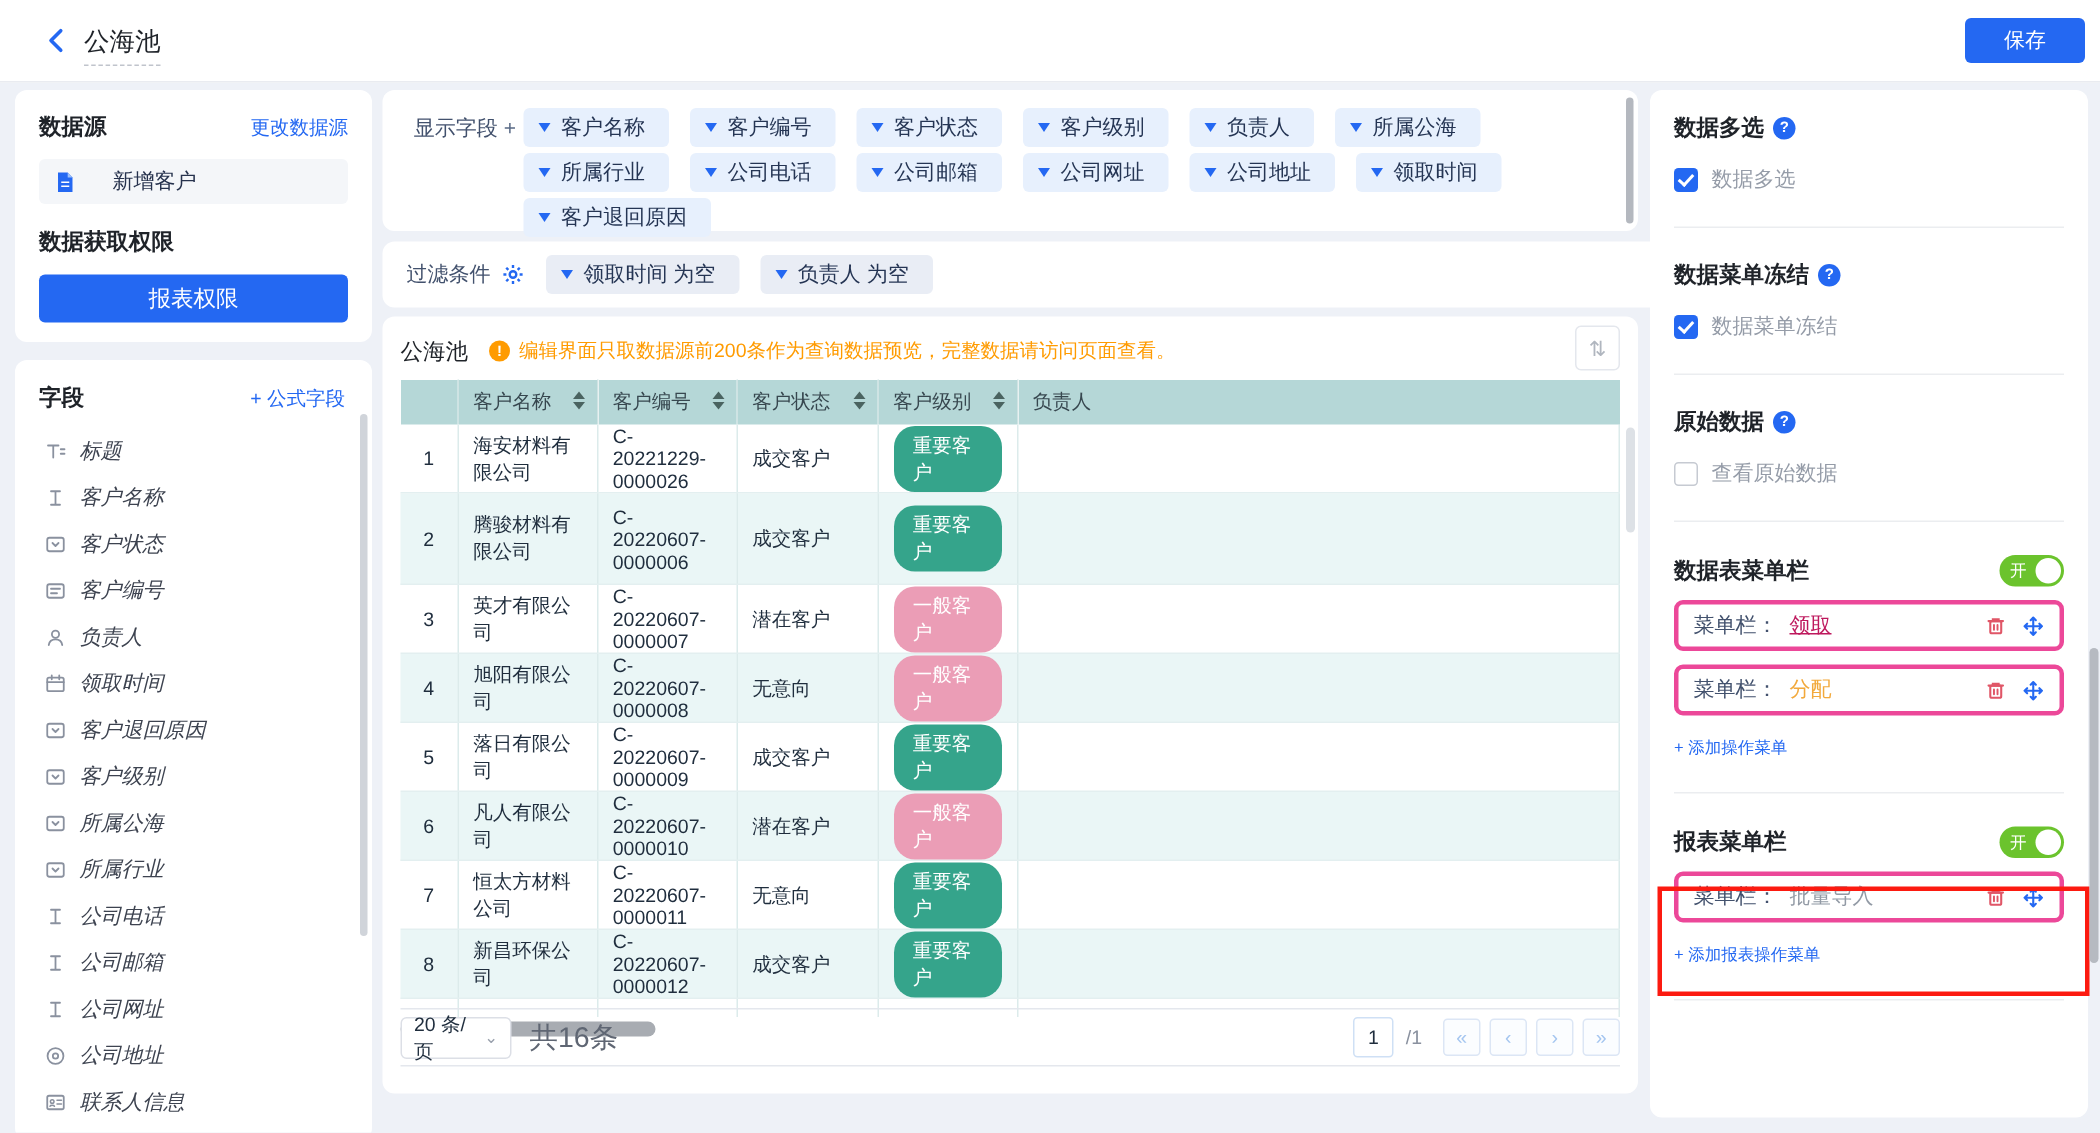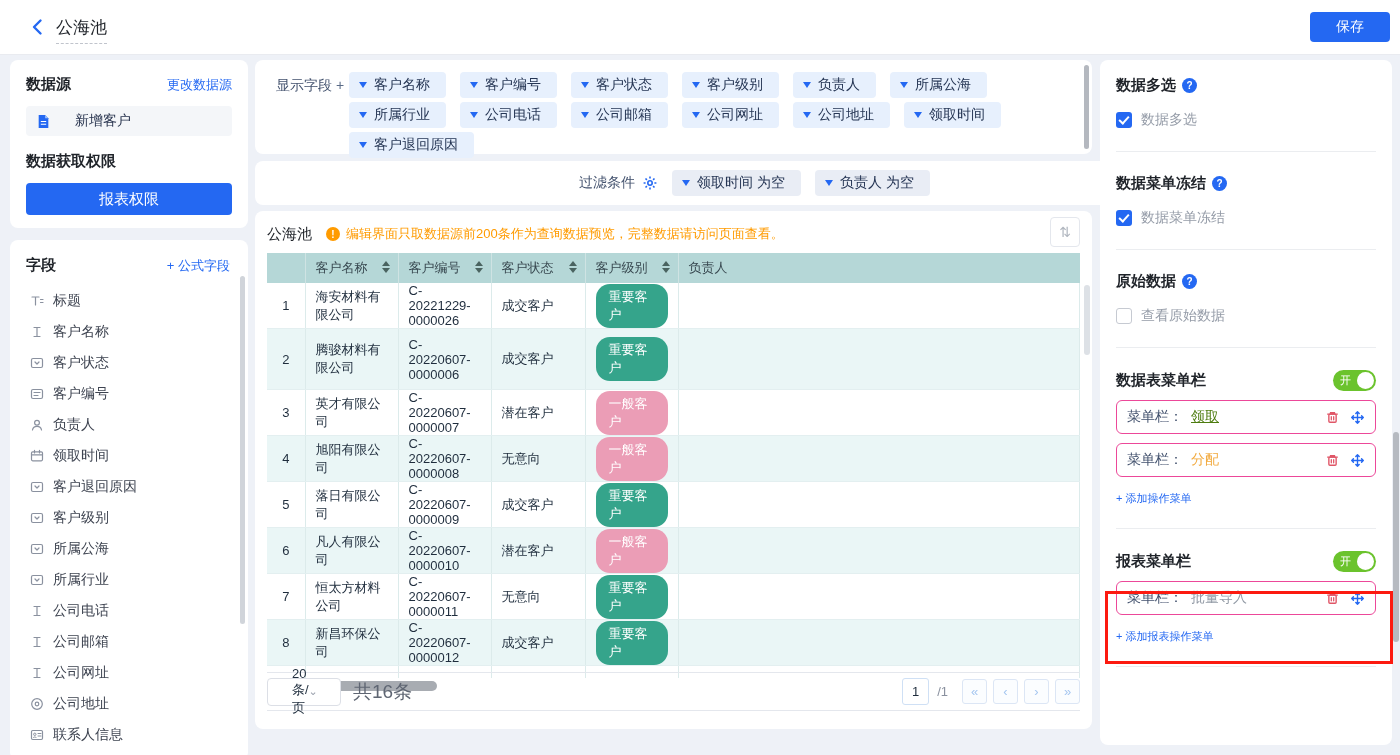--- a/index.html
+++ b/index.html
@@ -19,38 +19,38 @@
   .ds-card { padding:15px 16px; height:168px; }
   .card-head { display:flex; align-items:center; justify-content:space-between; }
   .sec-title { font-size:15px; font-weight:bold; color:#1f2329; }
   .link { font-size:13px; color:#2468f2; cursor:pointer; text-decoration:none; }
   .ds-item { margin-top:12px; background:#f4f6f9; border-radius:4px; height:30px; display:flex; align-items:center; gap:24px; padding:0 10px; cursor:pointer; }
   .ds-item span { color:#26324d; }
   .perm-title { margin-top:16px; font-size:15px; font-weight:bold; color:#1f2329; }
   .perm-btn { margin-top:12px; width:100%; height:32px; background:#2468f2; color:#fff; border:none; border-radius:4px; font-size:15px; cursor:pointer; }
 
   .fields-card { margin-top:12px; height:520px; padding:16px 12px 10px 16px; position:relative; }
-  .field-list { margin-top:10px; }
+  .field-list { margin-top:10px;font-style:italic; }
   .field-item { height:31px; display:flex; align-items:center; gap:9px; padding-left:4px; cursor:grab; }
   .field-item svg { flex:0 0 14px; }
   .field-item span.lbl { color:#3d4350; font-size:14px; }
   .v-thumb { position:absolute; background:#d0d4da; border-radius:3px; }
 
   
   .mid-col { position:absolute; left:255px; top:60px; width:837px; }
   .disp-card { position:absolute; top:0; left:0; width:837px; height:94px; padding:12px 22px 10px 16px; display:flex; }
   .disp-label { flex:0 0 78px; padding-top:5px; color:#42516d;text-align:center; }
   .disp-label .plus { color:#5a6b87; margin-left:4px; cursor:pointer; }
   .chip-wrap { display:flex; flex-wrap:wrap; gap:4px 14px; align-content:flex-start; }
   .chip { display:inline-flex; align-items:center; gap:7px; background:#e7f0fd; border-radius:4px; padding:5px 16px 5px 10px; cursor:pointer; height:26px; }
   .chip .caret { width:0; height:0; border-left:4.5px solid transparent; border-right:4.5px solid transparent; border-top:6px solid #2468f2; }
   .chip .txt { color:#253554; font-size:14px; }
   .chip.gray { background:#e9edf5; }
 
-  .filter-card { position:absolute; top:101px; left:0; width:999px; height:44px; padding:9px 16px; display:flex; align-items:center; gap:14px;justify-content:center; }
+  .filter-card { position:absolute; top:101px; left:0; width:999px; height:44px; padding:9px 16px; display:flex; align-items:center; gap:14px; }
   .filter-label { color:#42516d; display:flex; align-items:center; gap:7px; }
 
   .table-card { position:absolute; top:151px; left:0; width:837px; height:518px; padding:0 12px; }
   .table-titlebar { height:42px; display:flex; align-items:center; gap:14px; padding-top:4px; position:relative; }
   .tbl-name { font-size:15px; color:#1f2329; }
   .warn { display:flex; align-items:center; gap:6px; color:#ff9b00; font-size:13px; }
   .warn-ic { width:14px; height:14px; border-radius:50%; background:#ff9b00; color:#fff; font-size:10px; font-weight:bold; display:flex; align-items:center; justify-content:center; }
   .sort-btn { position:absolute; right:0; top:6px; width:30px; height:30px; border:1px solid #e4e7ed; border-radius:4px; background:#fff; color:#b0b6bf; font-size:14px; display:flex; align-items:center; justify-content:center; cursor:pointer; }
 
   table.grid { border-collapse:collapse; width:813px; table-layout:fixed; }
@@ -63,21 +63,21 @@
   .grid tr.even td { background:#eaf6f6; }
   .grid tr.tall td { height:61px; }
   .grid td.idx { text-align:center; padding:0; }
   .badge { display:inline-block; padding:4px 13px; border-radius:14px; color:#fff; font-size:13px; }
   .grid tr.stub td { height:12px; border-bottom:none; }
   .h-scroll { margin-top:3px; height:10px; position:relative; }
   .h-scroll .thumb { position:absolute; left:0; top:0; width:170px; height:10px; background:#a8acb2; border-radius:5px; cursor:grab; }
   .tbl-vthumb { position:absolute; right:2px; top:74px; width:6px; height:70px; background:#dde1e6; border-radius:3px; }
 
   .pager { position:absolute; left:12px; right:12px; top:461px; height:39px; border-top:1px solid #e4e7ed; border-bottom:1px solid #e4e7ed; display:flex; align-items:center; gap:12px; }
-  .size-select { width:74px; height:28px; border:1px solid #dcdfe6; border-radius:4px; display:flex; align-items:center; justify-content:space-between; padding:0 24px; font-size:13px; color:#1f2d3d; cursor:pointer; background:#fff; }
+  .size-select { width:74px; height:28px; border:1px solid #dcdfe6; border-radius:4px; display:flex; align-items:center; justify-content:space-between; padding:0 8px; font-size:13px; color:#1f2d3d; cursor:pointer; background:#fff; }
   .size-select .chev { color:#9aa1ad; font-size:11px; }
   .total { font-size:19px; color:#5f6673; }
   .pager-right { margin-left:auto; display:flex; align-items:center; gap:8px; }
   .page-box { width:27px; height:27px; border:1px solid #cfe0f5; border-radius:3px; display:flex; align-items:center; justify-content:center; font-size:13px; background:#fff; }
   .page-suffix { color:#8a919f; font-size:13px; }
   .nav-group { display:flex; gap:6px; margin-left:6px; }
   .nav-btn { width:25px; height:25px; border:1px solid #dce6f5; border-radius:3px; background:#fbfdff; color:#a5c6f0; font-size:13px; display:flex; align-items:center; justify-content:center; cursor:pointer; }
 
   
   .right-col { position:absolute; left:1100px; top:60px; width:292px; }
@@ -93,21 +93,21 @@
   .divider { height:1px; background:#ebedf0; margin:22px 0; }
   .row-between { display:flex; align-items:center; justify-content:space-between; }
   .toggle { width:43px; height:21px; border-radius:11px; position:relative; cursor:pointer; color:#fff; font-size:11px; }
   .toggle.on { background:#6bc32d; }
   .toggle.on .t-txt { position:absolute; left:7px; top:3px; }
   .toggle.on .knob { position:absolute; right:2px; top:2px; width:17px; height:17px; background:#fff; border-radius:50%; }
   .toggle.off { background:#ccd0d6; }
   .toggle.off .t-txt { position:absolute; right:7px; top:3px; }
   .toggle.off .knob { position:absolute; left:2px; top:2px; width:17px; height:17px; background:#fff; border-radius:50%; }
   .sub-row { margin-top:14px; display:flex; align-items:center; justify-content:space-between; color:#3d4350; }
-  .menu-box { margin-top:9px; height:34px; border:1px solid #ec4899; border-radius:6px; display:flex; align-items:center; padding:0 10px; gap:8px; }
+  .menu-box { margin-top:9px; height:34px; border:3px solid #ec4899; border-radius:6px; display:flex; align-items:center; padding:0 10px; gap:8px; }
   .menu-box .pfx { color:#42516d; }
   .menu-box .icons { margin-left:auto; display:flex; gap:10px; align-items:center; }
   .add-link { display:inline-block; margin-top:14px; font-size:11px; color:#2468f2; cursor:pointer; }
   .icon-btn { cursor:pointer; display:flex; }
 
   .annotation-box { position:absolute; left:1105px; top:591px; width:288px; height:73px; border:3px solid #fc1a10; z-index:50; pointer-events:none; }
   .page-vthumb { position:absolute; right:1px; top:432px; width:6px; height:210px; background:#b6bac1; border-radius:3px; z-index:60; }
   .disp-vthumb { position:absolute; right:3px; top:5px; width:5px; height:84px; background:#b4b8bf; border-radius:3px; }
 </style>
 </head>
@@ -510,21 +510,21 @@
 
     <div class="row-between">
       <span class="sec-title">数据表菜单栏</span>
       <span class="toggle on">
           <span class="t-txt">开</span>
           <span class="knob"></span>
         </span>
     </div>
     <div class="menu-box">
       <span class="pfx">菜单栏：</span>
-        <span style="color: #4d7c0f; text-decoration: underline;">领取</span>
+        <span style="color: #be185d; text-decoration: underline;">领取</span>
       <span class="icons">
         <span class="icon-btn">
             <svg width="15" height="15" viewBox="0 0 14 14">
               <path d="M2.5 3.8h9M5.2 3.8V2.6h3.6v1.2" fill="none" stroke="#e05667" stroke-width="1.3" stroke-linecap="round"></path>
               <rect x="3.6" y="3.8" width="6.8" height="7.6" rx="1" fill="none" stroke="#e05667" stroke-width="1.3"></rect>
               <path d="M5.9 6.2v3M8.1 6.2v3" stroke="#e05667" stroke-width="1.2" stroke-linecap="round"></path>
             </svg>
           </span>
         <span class="icon-btn">
             <svg width="15" height="15" viewBox="0 0 14 14">

